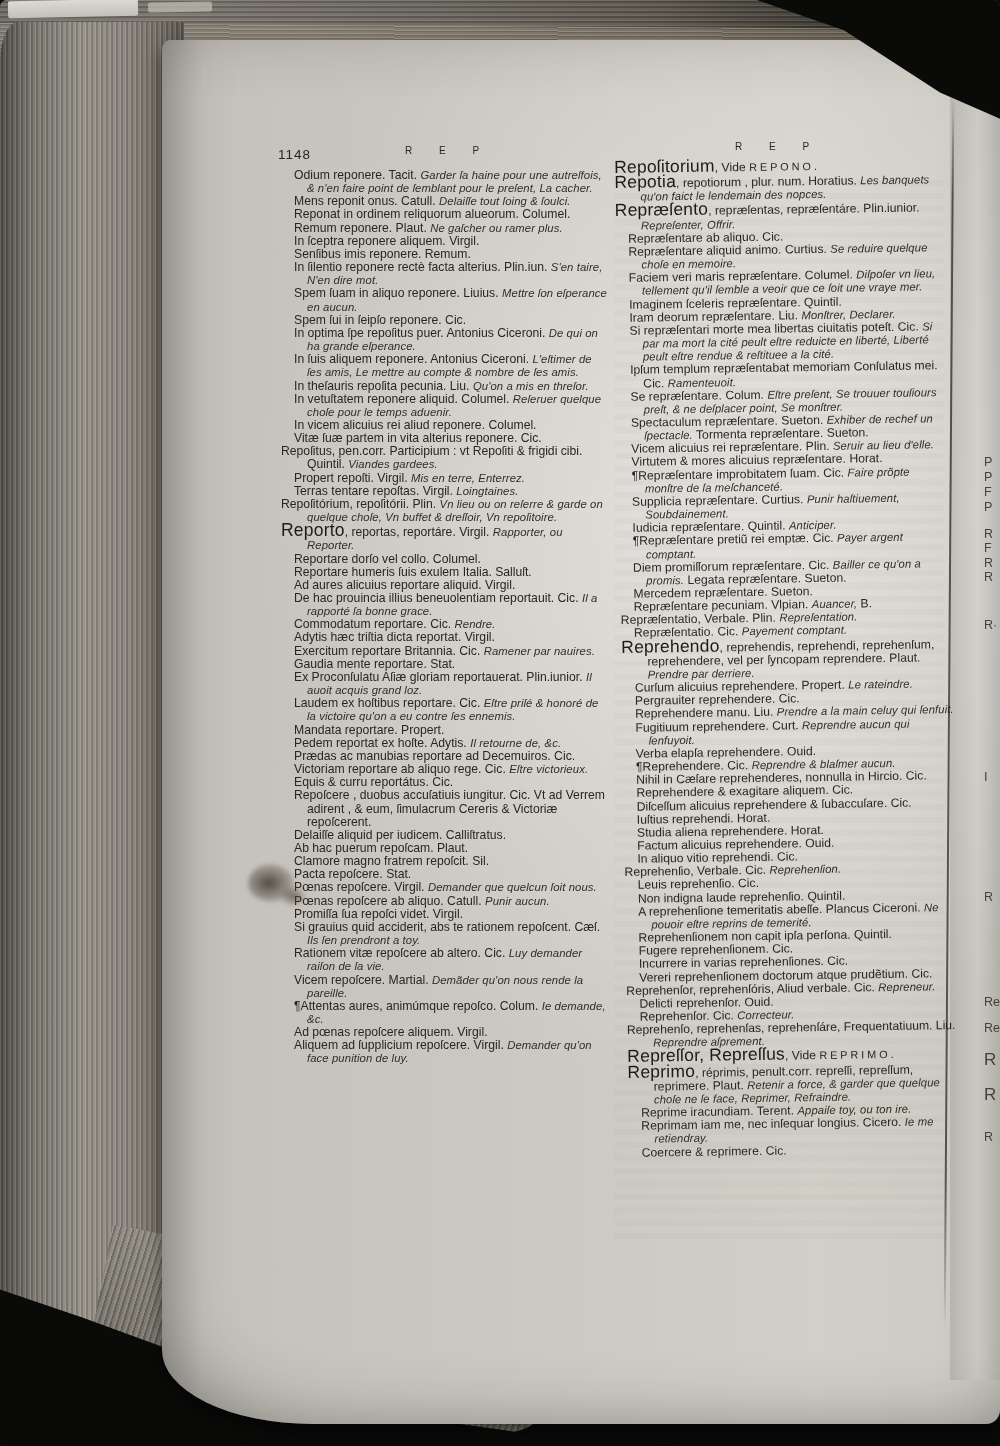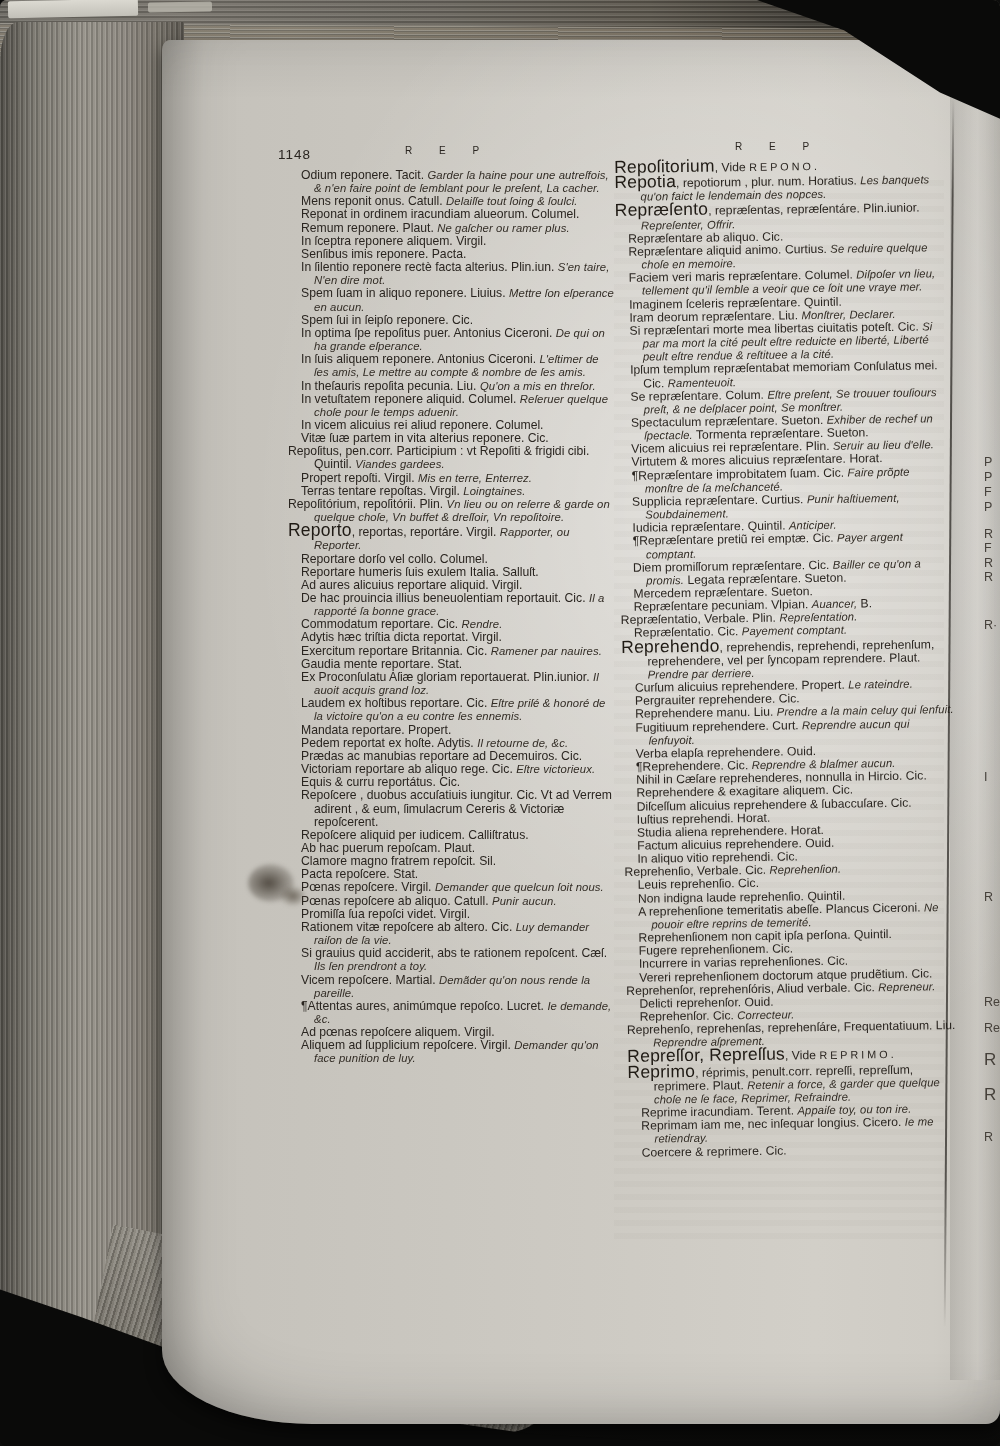--- a/index.html
+++ b/index.html
@@ -56,21 +56,21 @@
     background:radial-gradient(ellipse, rgba(70,62,50,.7), rgba(70,62,50,0) 75%);border-radius:50%;filter:blur(2px);}
   
   .corner-black{position:absolute;left:700px;top:0;width:300px;height:132px;z-index:6;background:#0a0a09;
     clip-path:polygon(19% 0, 100% 0, 100% 90%, 80% 70%, 48% 23%, 19% 0);}
   
   .pagenum{position:absolute;left:116px;top:107px;font-size:13.5px;color:var(--ink,#2a2520);letter-spacing:1px;}
   .rh{position:absolute;width:328px;text-align:center;font-size:10px;letter-spacing:12px;color:var(--ink,#2a2520);}
   .rh-left{left:122px;top:105px;}
   .rh-right{left:452px;top:101px;}
   .col{position:absolute;width:328px;color:var(--ink,#2a2520);font-size:12.2px;line-height:13.15px;}
-  .col-left{left:126px;top:129px;}
+  .col-left{left:119px;top:129px;}
   .col-right{left:452px;top:121px;width:332px;transform:rotate(-0.85deg);transform-origin:0 0;}
   .entry{padding-left:26px;text-indent:-13px;}
   .entry.hw,.entry.sub{text-indent:-26px;}
   .seg-r{}
   .seg-i{font-style:italic;font-size:11.3px;letter-spacing:.1px;color:#322c25;}
   .seg-h{font-size:17.5px;line-height:13.15px;letter-spacing:.2px;color:#1f1a14;}
   .seg-s{font-size:10.8px;letter-spacing:3px;}
   .edge-letters{position:absolute;left:820px;top:0;width:18px;height:1384px;z-index:5;overflow:hidden;
     color:#45403a;font-size:12.5px;}
   .edge-letters span{position:absolute;left:2px;}
@@ -98,24 +98,24 @@
     <div class="stain"></div>
     <div class="stain2"></div>
 
     <div class="pagenum">1148</div>
     <div class="rh rh-left">R E P</div>
     <div class="rh rh-right">R E P</div>
 
     <div class="col col-left">
         <div class="entry e"><span class="seg-r">Odium reponere. Tacit. </span><span class="seg-i">Garder ſa haine pour une autreſfois, &amp; n'en faire point de ſemblant pour le preſent, La cacher.</span></div>
         <div class="entry e"><span class="seg-r">Mens reponit onus. Catull. </span><span class="seg-i">Delaiſſe tout ſoing &amp; ſoulci.</span></div>
-        <div class="entry e"><span class="seg-r">Reponat in ordinem iracundiam alueorum. Columel.</span></div>
+        <div class="entry e"><span class="seg-r">Reponat in ordinem reliquorum alueorum. Columel.</span></div>
         <div class="entry e"><span class="seg-r">Remum reponere. Plaut. </span><span class="seg-i">Ne gaſcher ou ramer plus.</span></div>
         <div class="entry e"><span class="seg-r">In ſceptra reponere aliquem. Virgil.</span></div>
-        <div class="entry e"><span class="seg-r">Senſibus imis reponere. Pacta.</span></div>
+        <div class="entry e"><span class="seg-r">Senſibus imis reponere. Remum.</span></div>
         <div class="entry e"><span class="seg-r">In ſilentio reponere rectè facta alterius. Plin.iun. </span><span class="seg-i">S'en taire, N'en dire mot.</span></div>
         <div class="entry e"><span class="seg-r">Spem ſuam in aliquo reponere. Liuius. </span><span class="seg-i">Mettre ſon eſperance en aucun.</span></div>
         <div class="entry e"><span class="seg-r">Spem ſui in ſeipſo reponere. Cic.</span></div>
         <div class="entry e"><span class="seg-r">In optima ſpe repoſitus puer. Antonius Ciceroni. </span><span class="seg-i">De qui on ha grande eſperance.</span></div>
         <div class="entry e"><span class="seg-r">In ſuis aliquem reponere. Antonius Ciceroni. </span><span class="seg-i">L'eſtimer de ſes amis, Le mettre au compte &amp; nombre de ſes amis.</span></div>
         <div class="entry e"><span class="seg-r">In theſauris repoſita pecunia. Liu. </span><span class="seg-i">Qu'on a mis en threſor.</span></div>
         <div class="entry e"><span class="seg-r">In vetuſtatem reponere aliquid. Columel. </span><span class="seg-i">Reſeruer quelque choſe pour le temps aduenir.</span></div>
         <div class="entry e"><span class="seg-r">In vicem alicuius rei aliud reponere. Columel.</span></div>
         <div class="entry e"><span class="seg-r">Vitæ ſuæ partem in vita alterius reponere. Cic.</span></div>
         <div class="entry sub"><span class="seg-r">Repoſitus, pen.corr. Participium : vt Repoſiti &amp; frigidi cibi. Quintil. </span><span class="seg-i">Viandes gardees.</span></div>
@@ -132,31 +132,31 @@
         <div class="entry e"><span class="seg-r">Exercitum reportare Britannia. Cic. </span><span class="seg-i">Ramener par nauires.</span></div>
         <div class="entry e"><span class="seg-r">Gaudia mente reportare. Stat.</span></div>
         <div class="entry e"><span class="seg-r">Ex Proconſulatu Aſiæ gloriam reportauerat. Plin.iunior. </span><span class="seg-i">Il auoit acquis grand loz.</span></div>
         <div class="entry e"><span class="seg-r">Laudem ex hoſtibus reportare. Cic. </span><span class="seg-i">Eſtre priſé &amp; honoré de la victoire qu'on a eu contre ſes ennemis.</span></div>
         <div class="entry e"><span class="seg-r">Mandata reportare. Propert.</span></div>
         <div class="entry e"><span class="seg-r">Pedem reportat ex hoſte. Adytis. </span><span class="seg-i">Il retourne de, &amp;c.</span></div>
         <div class="entry e"><span class="seg-r">Prædas ac manubias reportare ad Decemuiros. Cic.</span></div>
         <div class="entry e"><span class="seg-r">Victoriam reportare ab aliquo rege. Cic. </span><span class="seg-i">Eſtre victorieux.</span></div>
         <div class="entry e"><span class="seg-r">Equis &amp; curru reportátus. Cic.</span></div>
         <div class="entry e"><span class="seg-r">Repoſcere , duobus accuſatiuis iungitur. Cic. Vt ad Verrem adirent , &amp; eum, ſimulacrum Cereris &amp; Victoriæ repoſcerent.</span></div>
-        <div class="entry e"><span class="seg-r">Repoſcere aliquid per iudicem. Calliſtratus.</span></div>
+        <div class="entry e"><span class="seg-r">Delaiſſe aliquid per iudicem. Calliſtratus.</span></div>
         <div class="entry e"><span class="seg-r">Ab hac puerum repoſcam. Plaut.</span></div>
         <div class="entry e"><span class="seg-r">Clamore magno fratrem repoſcit. Sil.</span></div>
         <div class="entry e"><span class="seg-r">Pacta repoſcere. Stat.</span></div>
         <div class="entry e"><span class="seg-r">Pœnas repoſcere. Virgil. </span><span class="seg-i">Demander que quelcun ſoit nous.</span></div>
         <div class="entry e"><span class="seg-r">Pœnas repoſcere ab aliquo. Catull. </span><span class="seg-i">Punir aucun.</span></div>
         <div class="entry e"><span class="seg-r">Promiſſa ſua repoſci videt. Virgil.</span></div>
+        <div class="entry e"><span class="seg-r">Si grauius quid acciderit, abs te rationem repoſcent. Cæſ. </span><span class="seg-i">Ils ſen prendront a toy.</span></div>
         <div class="entry e"><span class="seg-r">Rationem vitæ repoſcere ab altero. Cic. </span><span class="seg-i">Luy demander raiſon de ſa vie.</span></div>
-        <div class="entry e"><span class="seg-r">Si grauius quid acciderit, abs te rationem repoſcent. Cæſ. </span><span class="seg-i">Ils ſen prendront a toy.</span></div>
         <div class="entry e"><span class="seg-r">Vicem repoſcere. Martial. </span><span class="seg-i">Demãder qu'on nous rende la pareille.</span></div>
-        <div class="entry e"><span class="seg-r">¶Attentas aures, animúmque repoſco. Lucret. </span><span class="seg-i">Ie demande, &amp;c.</span></div>
+        <div class="entry e"><span class="seg-r">¶Attentas aures, animúmque repoſco. Colum. </span><span class="seg-i">Ie demande, &amp;c.</span></div>
         <div class="entry e"><span class="seg-r">Ad pœnas repoſcere aliquem. Virgil.</span></div>
         <div class="entry e"><span class="seg-r">Aliquem ad ſupplicium repoſcere. Virgil. </span><span class="seg-i">Demander qu'on face punition de luy.</span></div>
       </div>
     <div class="col col-right">
         <div class="entry hw"><span class="seg-h">Repoſitorium</span><span class="seg-r">, Vide </span><span class="seg-s">REPONO.</span></div>
         <div class="entry hw"><span class="seg-h">Repotia</span><span class="seg-r">, repotiorum , plur. num. Horatius. </span><span class="seg-i">Les banquets qu'on faict le lendemain des nopces.</span></div>
         <div class="entry hw"><span class="seg-h">Repræſento</span><span class="seg-r">, repræſentas, repræſentáre. Plin.iunior. </span><span class="seg-i">Repreſenter, Offrir.</span></div>
         <div class="entry e"><span class="seg-r">Repræſentare ab aliquo. Cic.</span></div>
         <div class="entry e"><span class="seg-r">Repræſentare aliquid animo. Curtius. </span><span class="seg-i">Se reduire quelque choſe en memoire.</span></div>
         <div class="entry e"><span class="seg-r">Faciem veri maris repræſentare. Columel. </span><span class="seg-i">Diſpoſer vn lieu, tellement qu'il ſemble a veoir que ce ſoit une vraye mer.</span></div>

